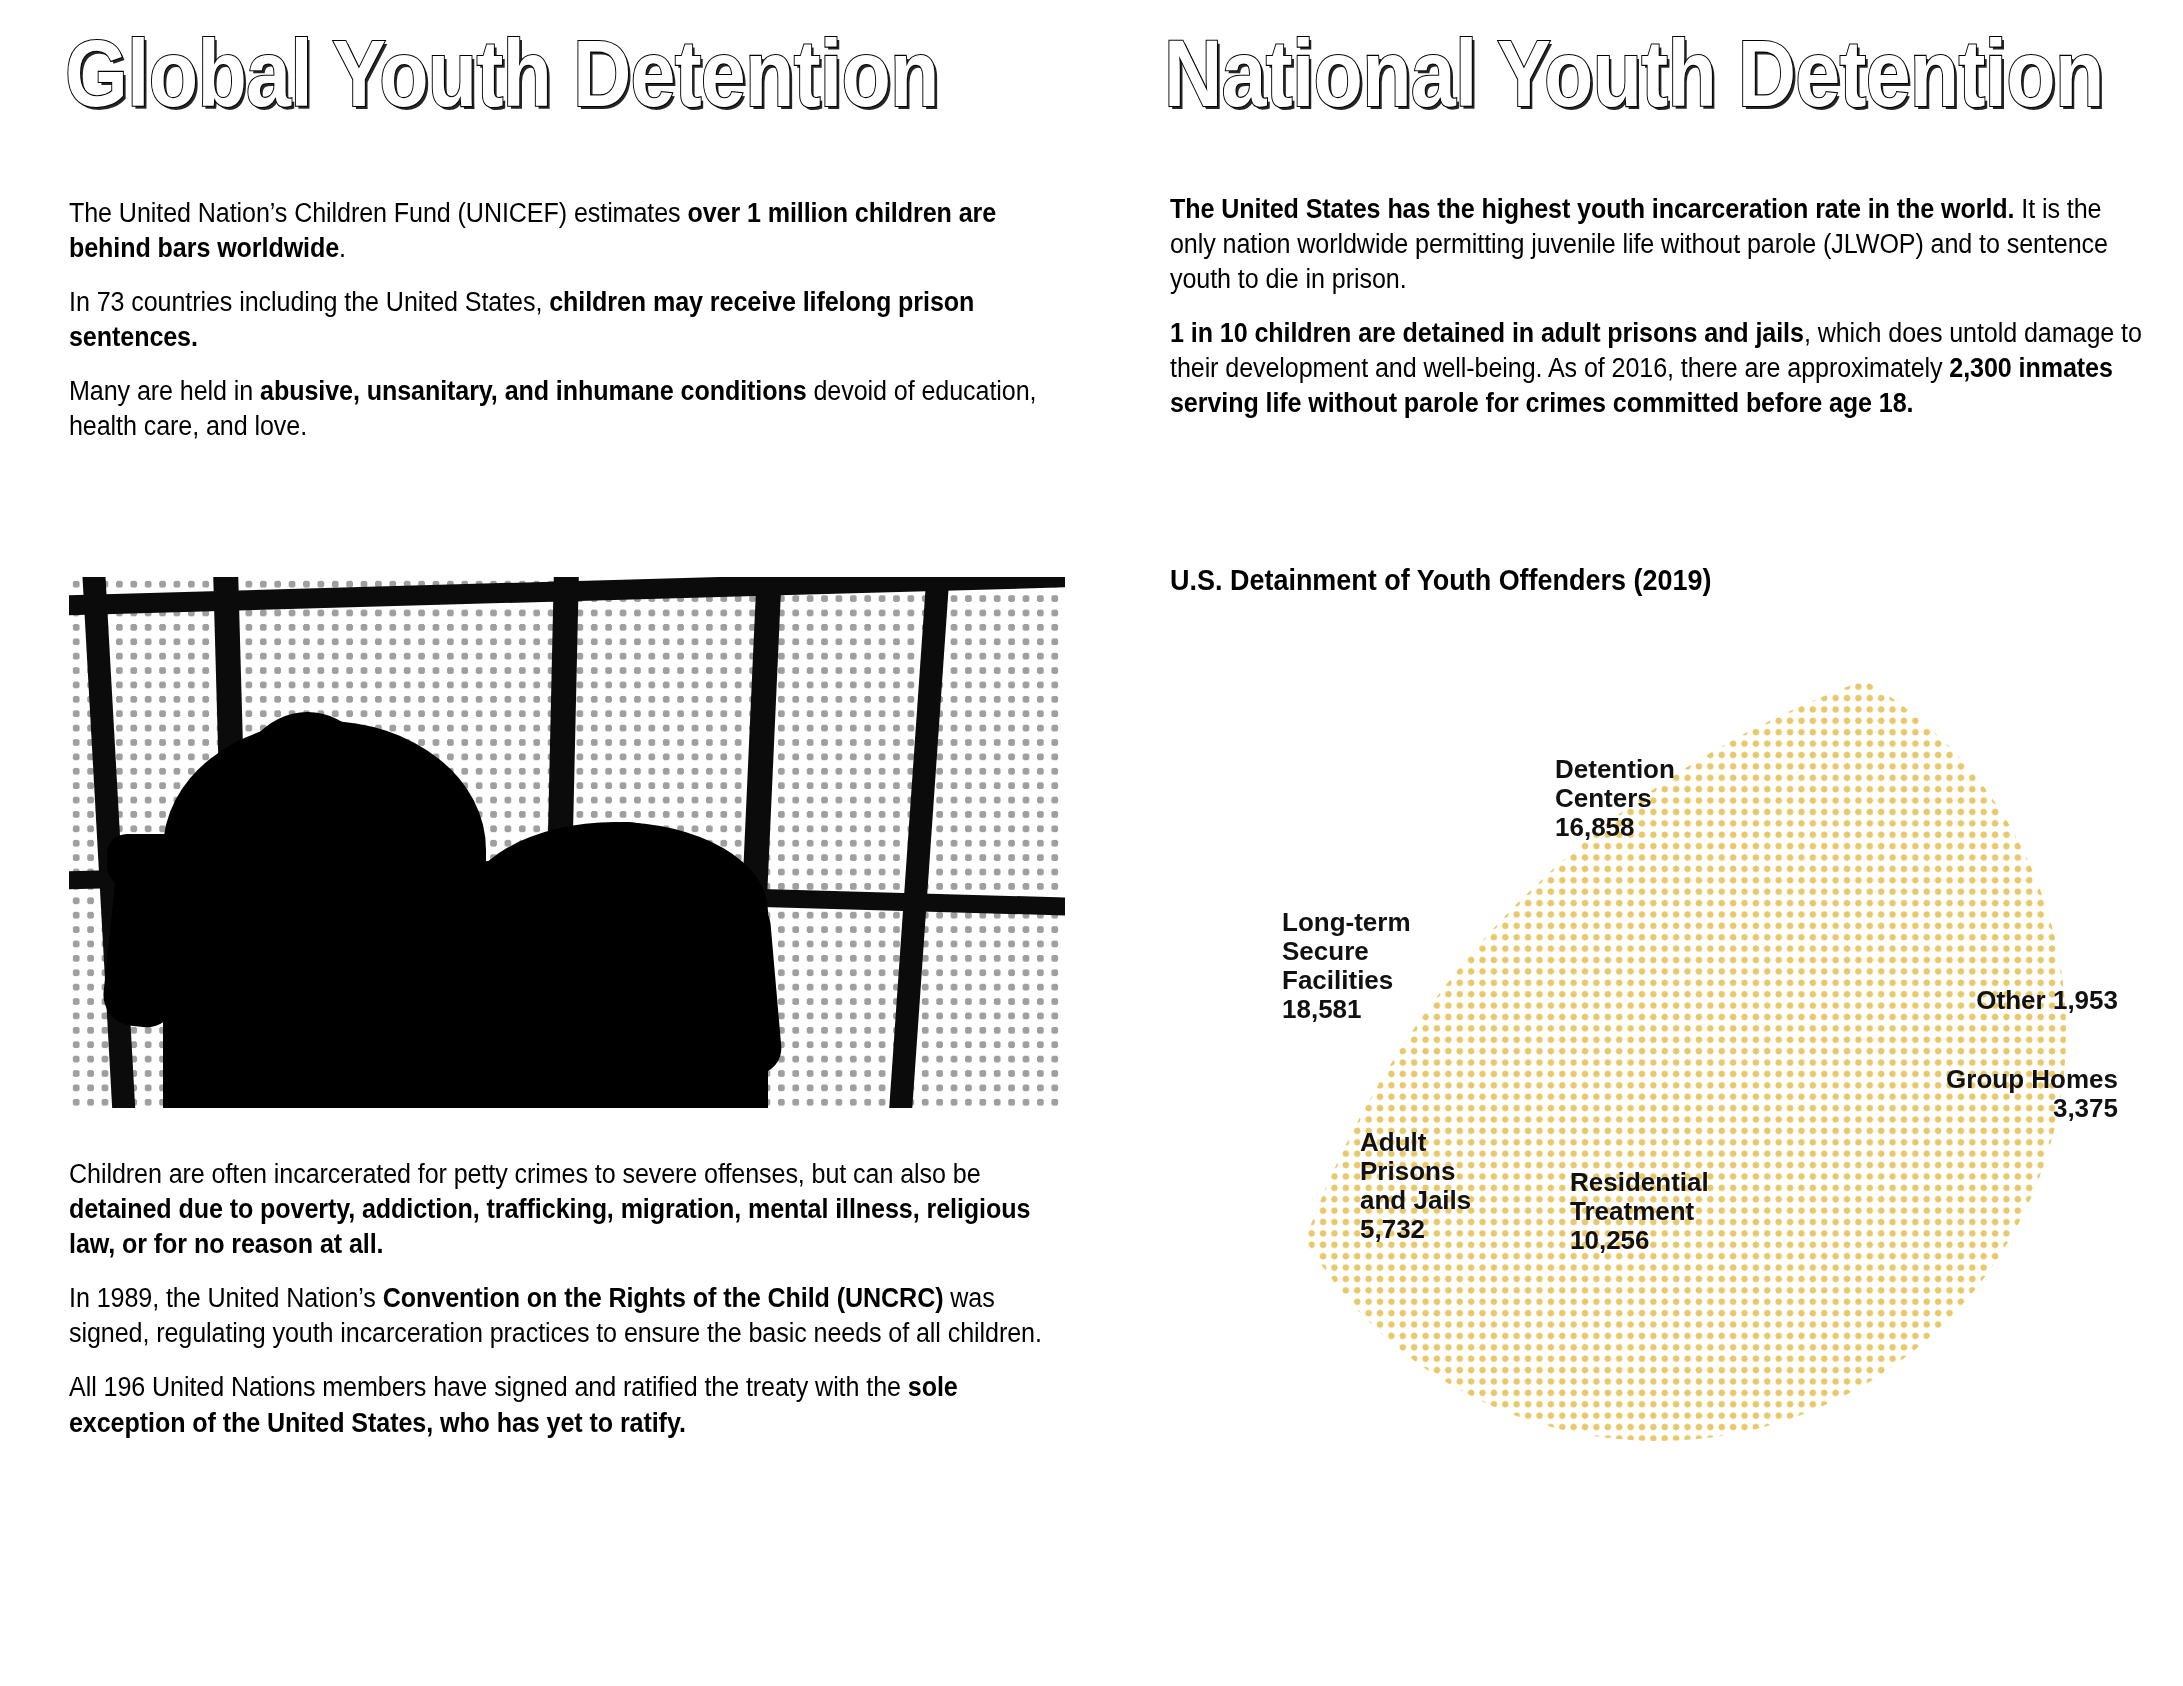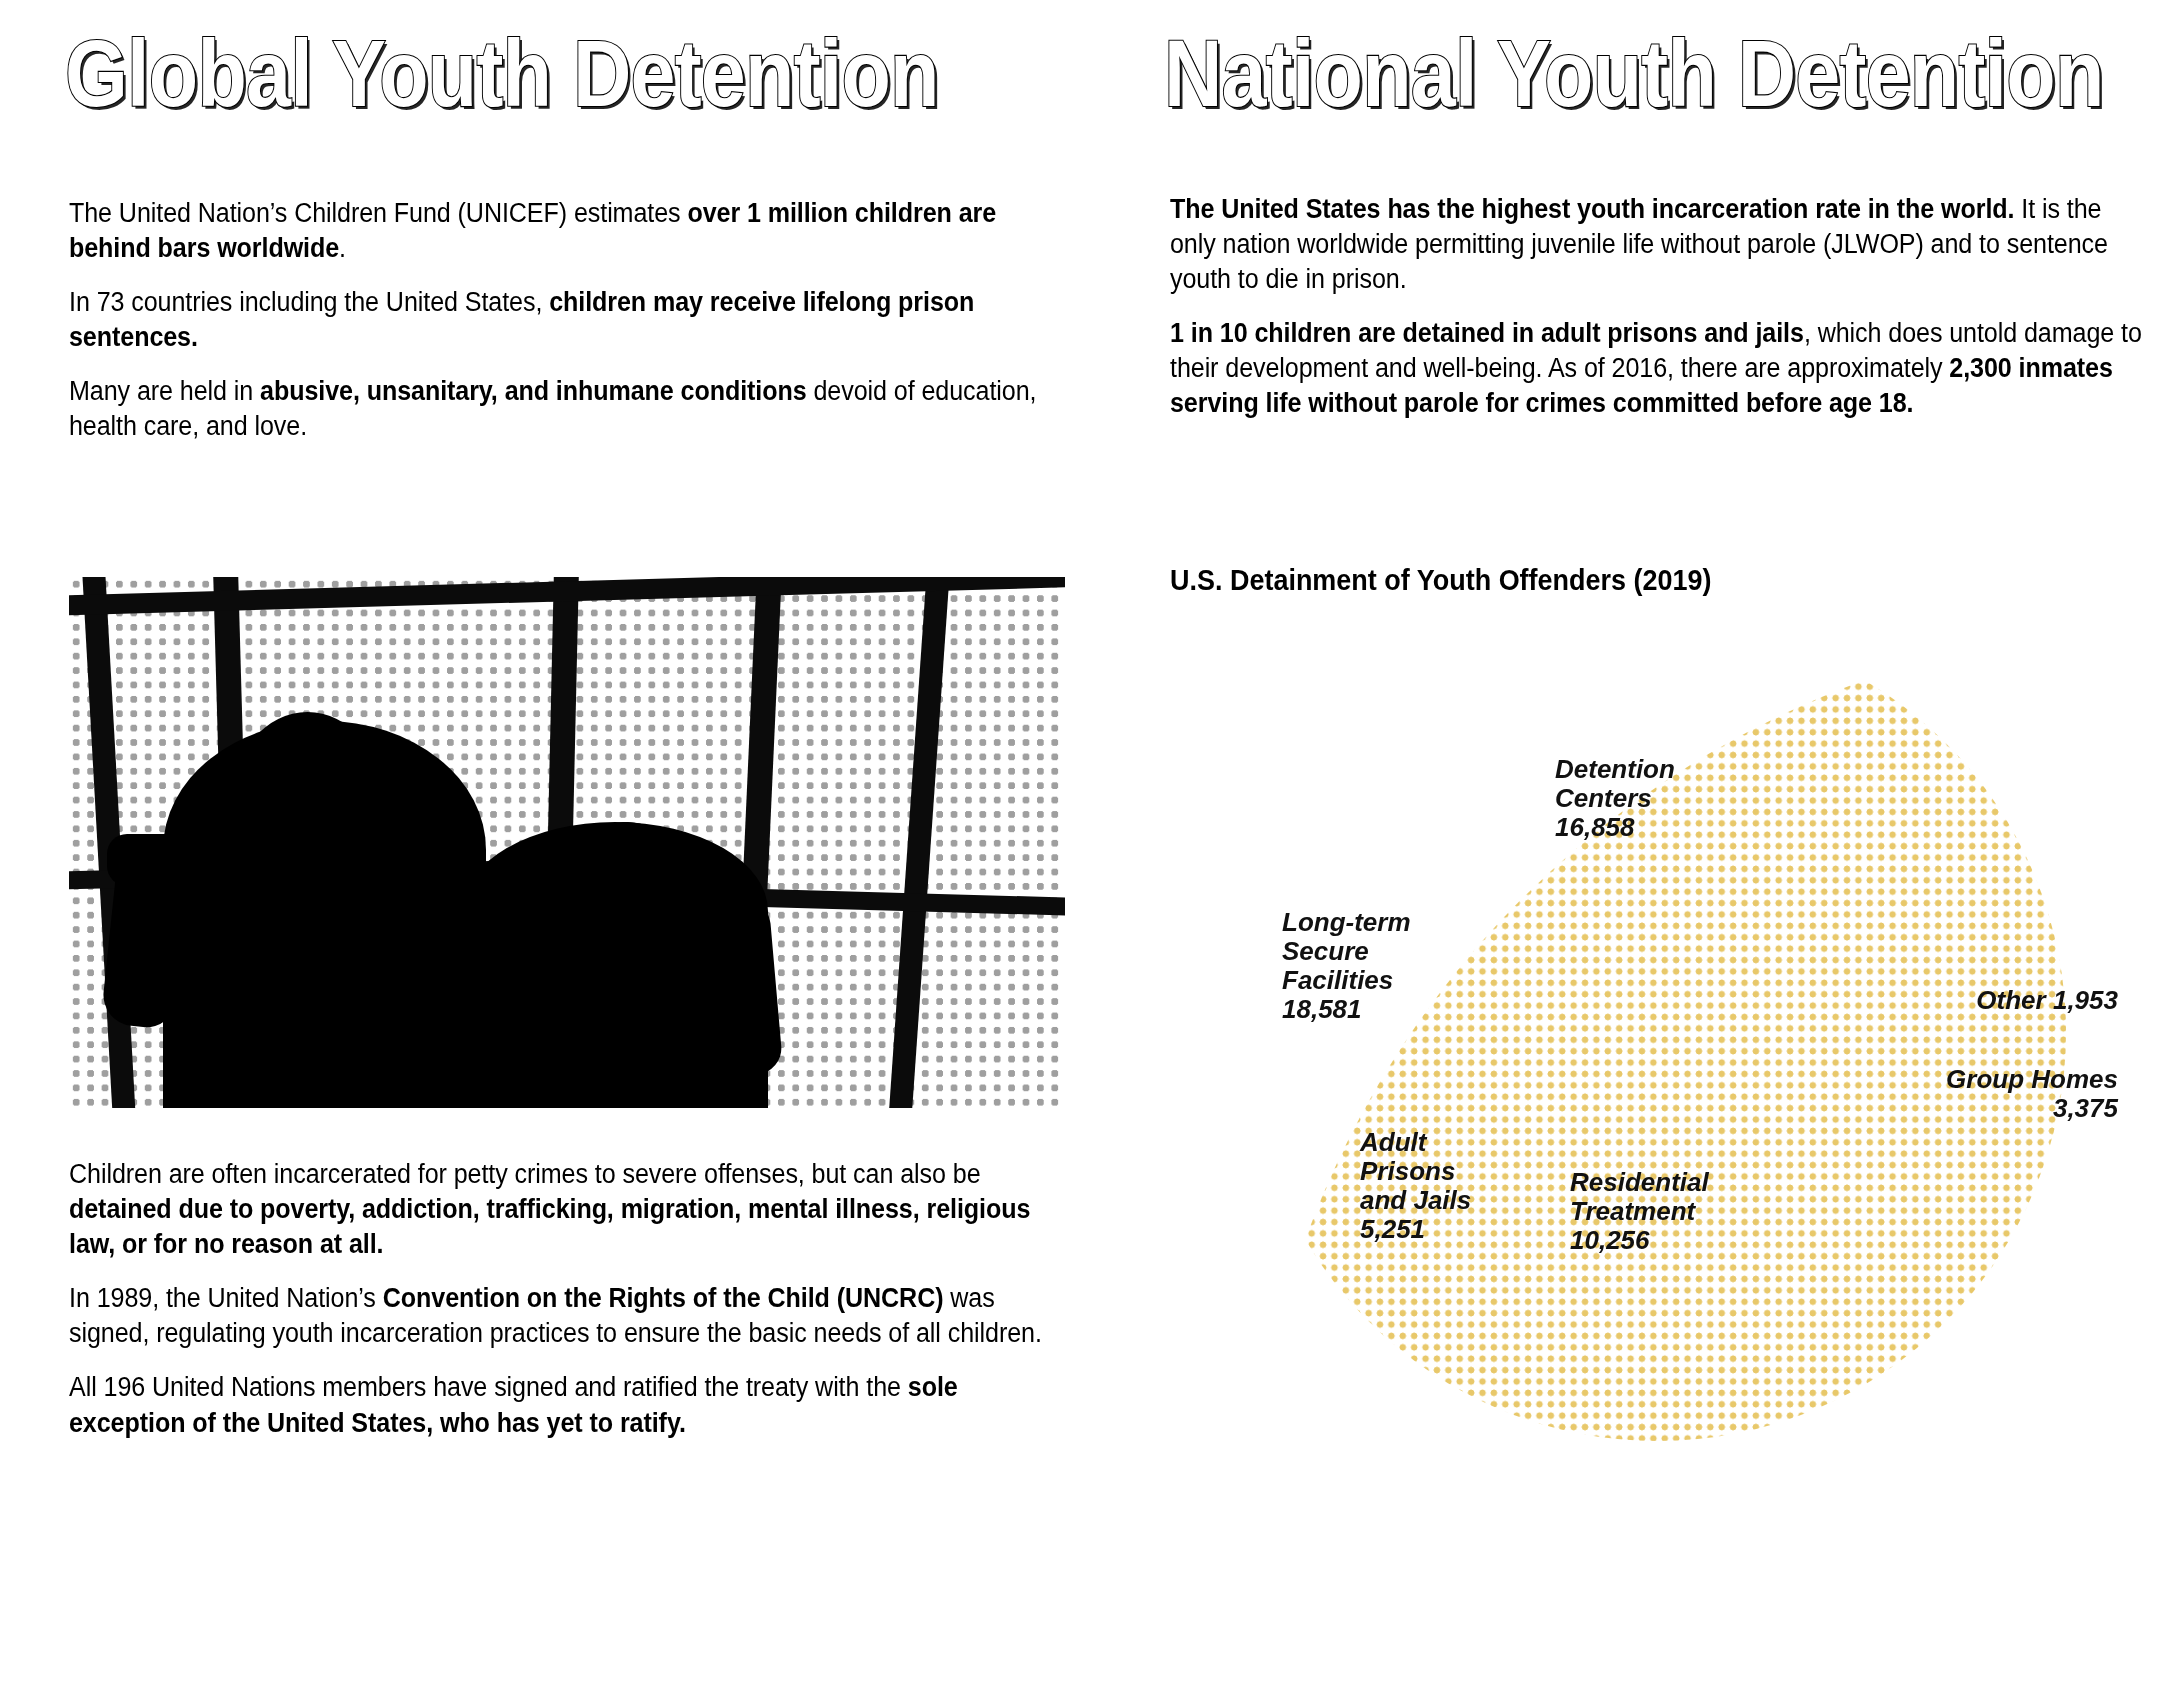--- a/index.html
+++ b/index.html
@@ -51,21 +51,21 @@
   }
   .halftone-bg{
     position:absolute;inset:0;
     background-image:radial-gradient(circle at 50% 50%, #9a9a9a 0 34%, rgba(0,0,0,0) 36%);
     background-size:14.4px 14.4px;
     opacity:.95;
   }
   .bar{position:absolute;background:#0b0b0b;}
 
   
-  #pie-wrap{position:absolute;left:1249px;top:624px;width:817px;height:817px;font-style:italic;}
+  #pie-wrap{position:absolute;left:1249px;top:624px;width:817px;height:817px;}
   #pie{position:absolute;inset:0;border-radius:50%;overflow:hidden;}
   .slice{position:absolute;left:0;top:0;width:100%;height:100%;}
   .slice .fill{
     position:absolute;inset:0;
     background-size:11.4px 11.4px;
   }
   .pie-label{
     position:absolute;
     font-family:"Liberation Sans",sans-serif;
     font-weight:700;font-size:26px;line-height:1.12;
@@ -160,20 +160,20 @@
 16,858</div>
       <div class="pie-label" style="left: auto; top: 362px; text-align: right; right: -52px;">Other 1,953</div>
       <div class="pie-label" style="left: auto; top: 441px; text-align: right; right: -52px; margin-left: 40px;">Group Homes
 3,375</div>
       <div class="pie-label" style="left: 321px; top: 544px; text-align: left;">Residential
 Treatment
 10,256</div>
       <div class="pie-label" style="left: 111px; top: 504px; text-align: left;">Adult
 Prisons
 and Jails
-5,251</div>
+5,732</div>
       <div class="pie-label" style="left: 33px; top: 284px; text-align: left;">Long-term
 Secure
 Facilities
 18,581</div>
     </div>
 </div>
 
 
 </body></html>

